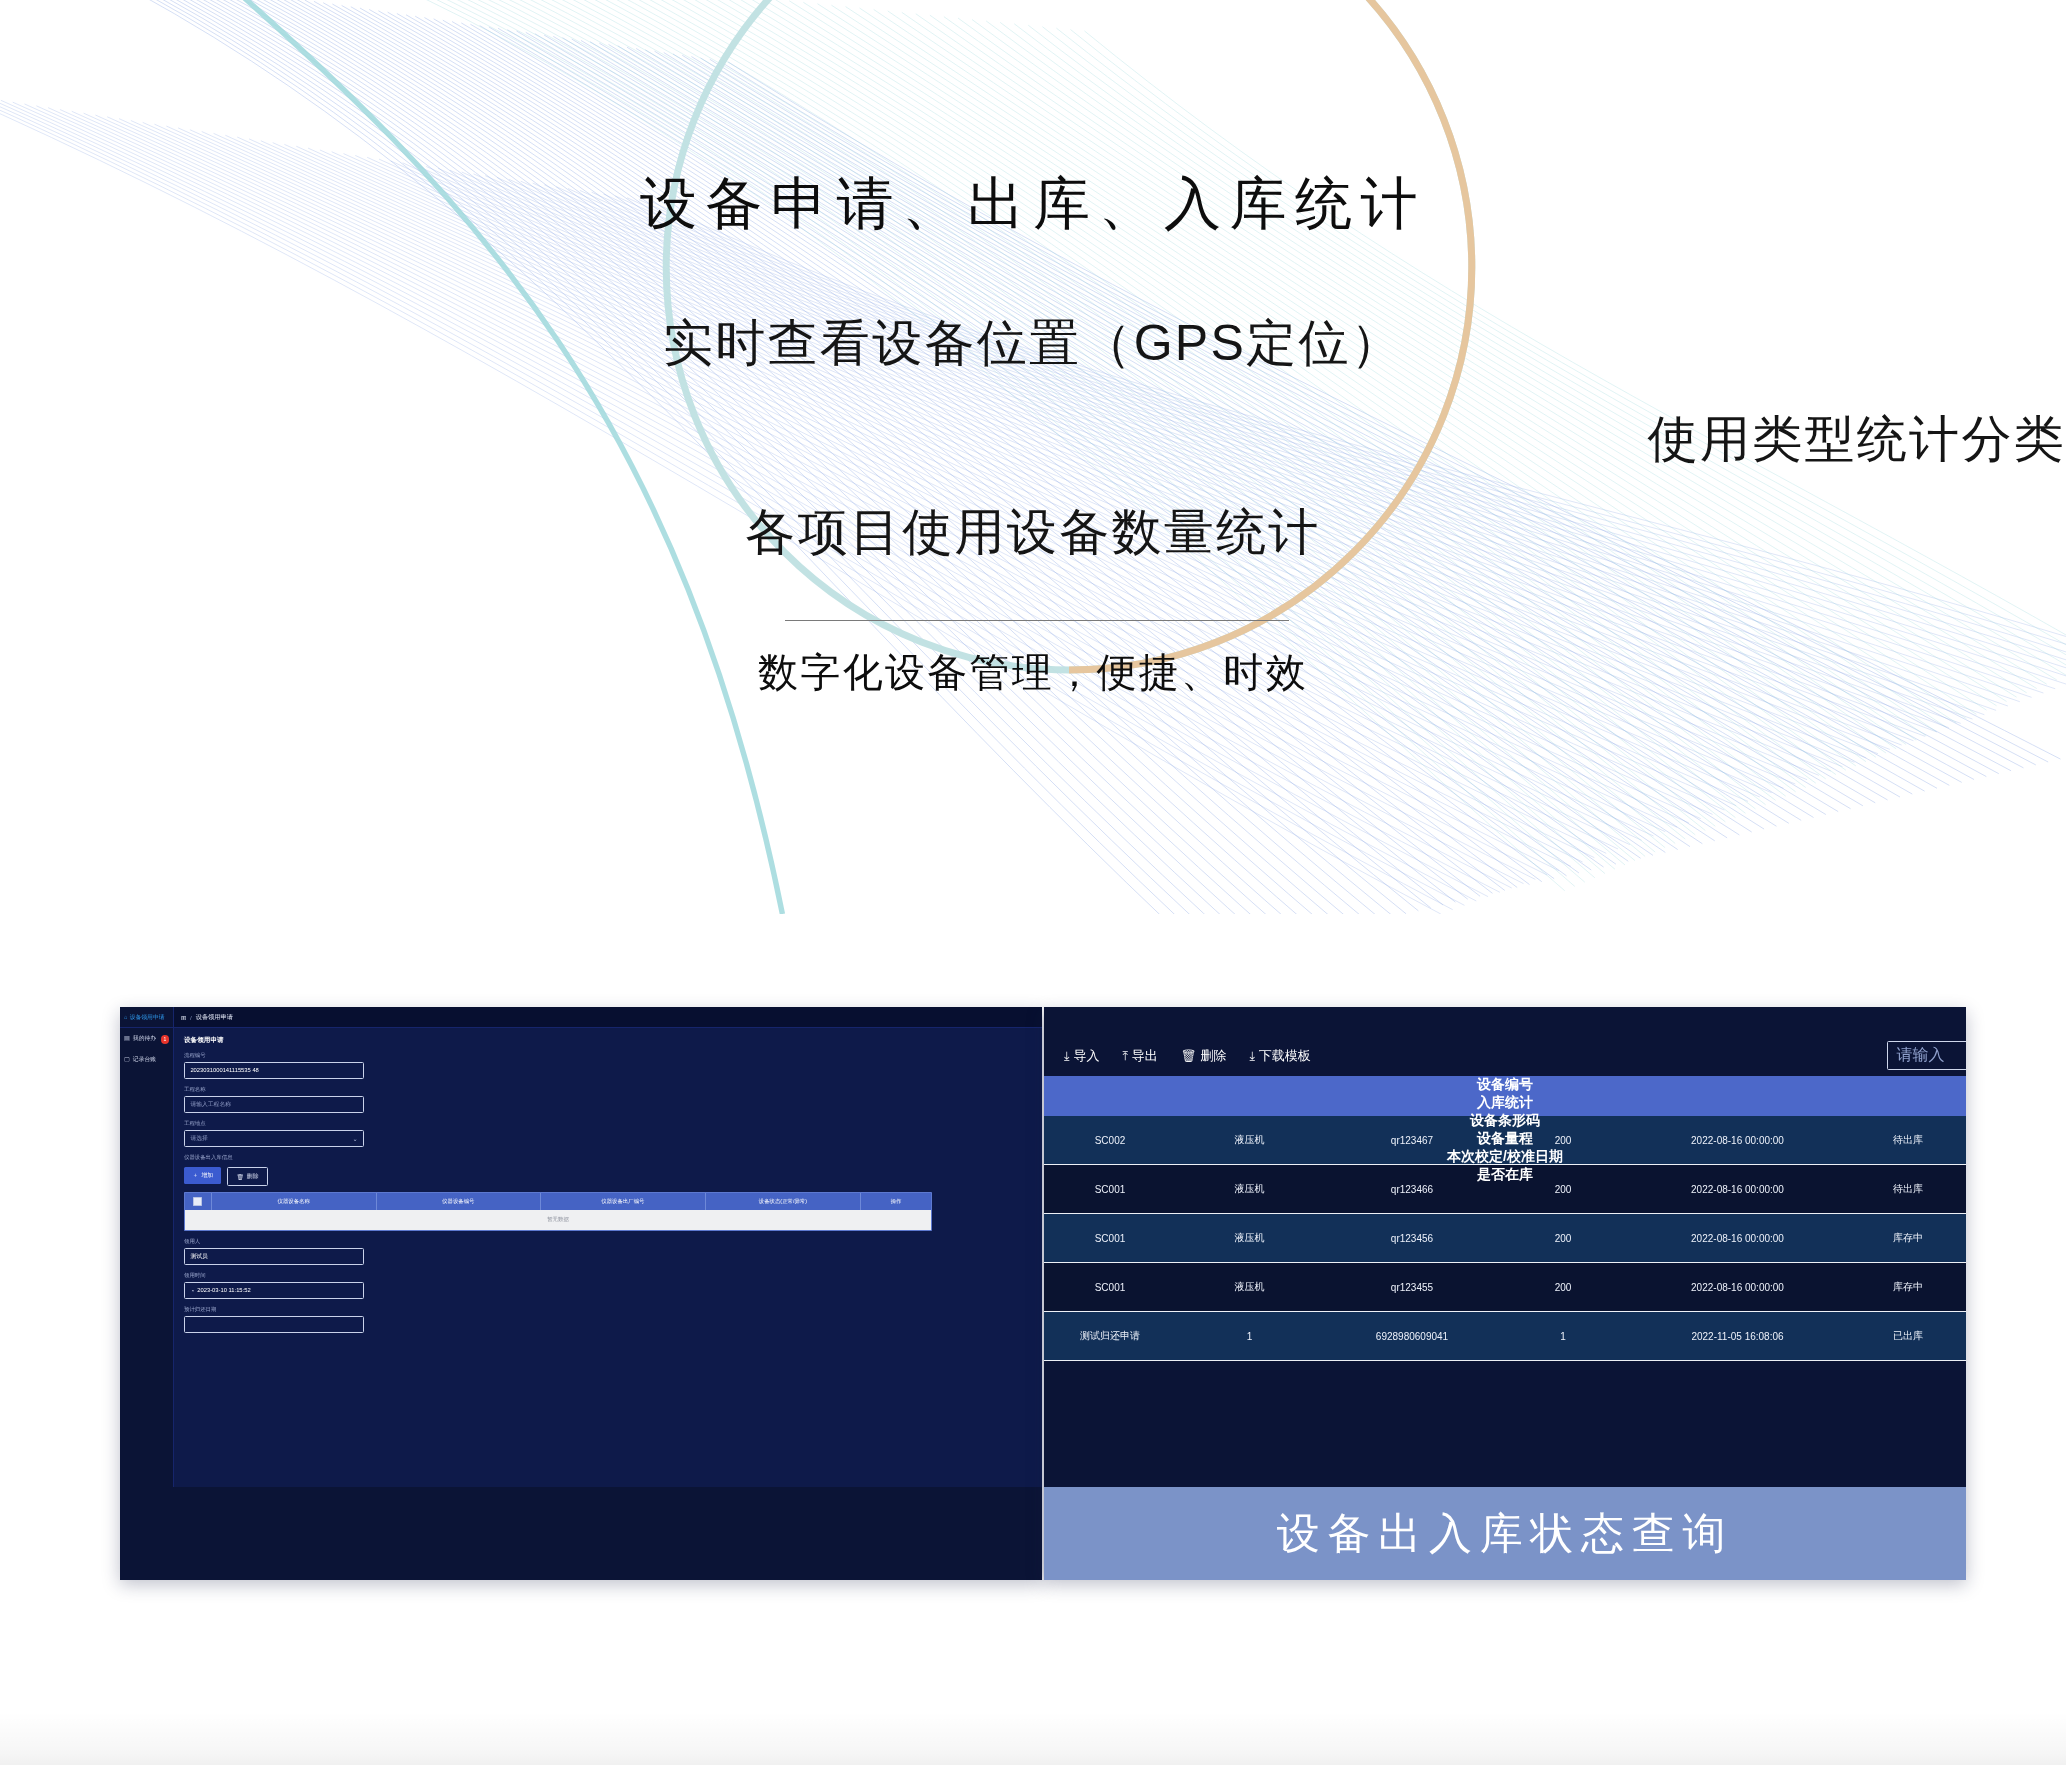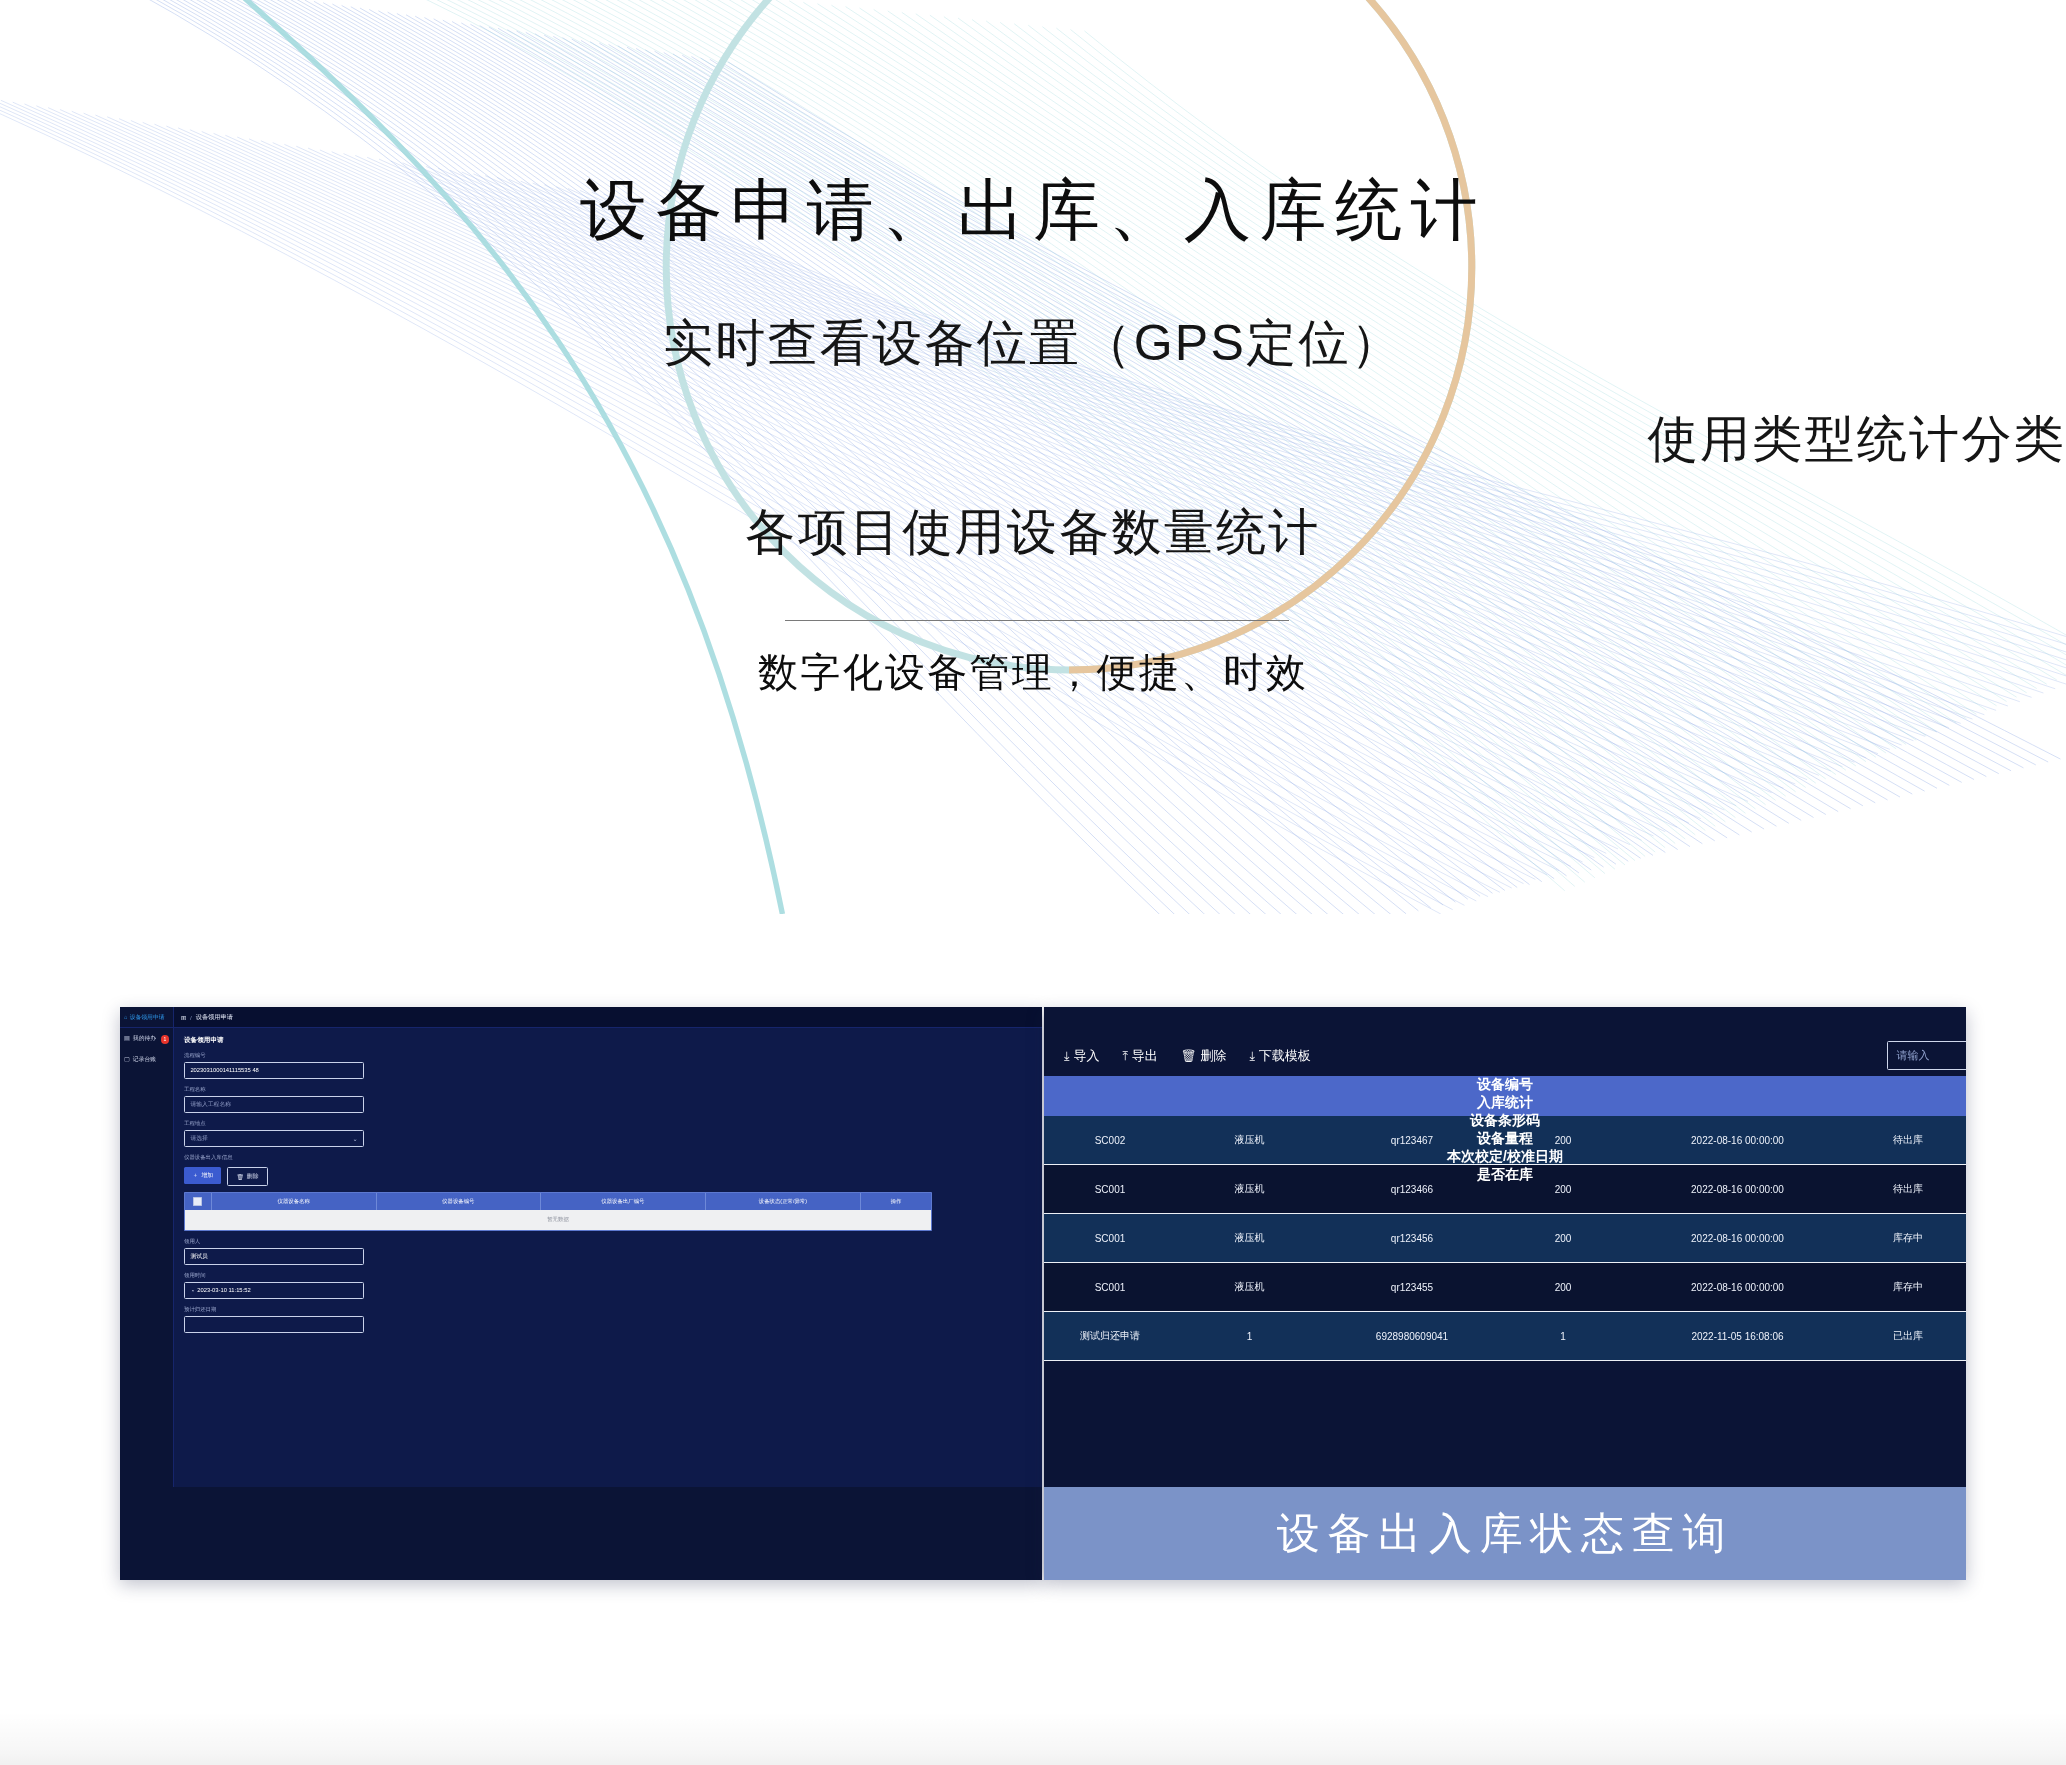--- a/index.html
+++ b/index.html
@@ -28,21 +28,21 @@
   }
   #hero svg{position:absolute;left:0;top:0;}
   
   .hero-text{
     position:absolute;left:0;top:0;width:2066px;
     text-align:center;
     z-index:5;
   }
   .hero-title{
     position:absolute;top:172px;left:0;width:2066px;
-    font-size:67px;line-height:1.12;
+    font-size:57px;line-height:1.12;
     letter-spacing:8.5px;
     color:#0d0d0d;font-weight:400;
     white-space:nowrap;
   }
   .hero-sub{
     position:absolute;left:0;width:2066px;
     font-size:50px;line-height:1.15;
     letter-spacing:2.3px;
     color:#151515;font-weight:400;
     white-space:nowrap;
@@ -166,21 +166,21 @@
   }
   .tb-btn{
     display:flex;align-items:center;gap:3.9px;
     color:#ffffff;font-size:13px;margin-right:23px;white-space:nowrap;
   }
   .tb-btn .ic{font-size:12.4px;line-height:1;opacity:.95;}
   .rt-search{
     position:absolute;right:-14px;bottom:6.2px;
     width:93px;height:29px;box-sizing:border-box;
     border:0.8px solid #cfd7ec;border-radius:1.5px;background:transparent;
-    color:#8fa0cc;font-size:11px;
+    color:#8fa0cc;font-size:16px;
     display:flex;align-items:center;padding:0 8.5px;overflow:hidden;white-space:nowrap;
   }
   .rtable{width:100%;}
   .rt-head{
     display:flex;background:#4c68c9;height:40px;align-items:center;flex-direction:column;
   }
   .rt-head .c{
     color:#ffffff;font-size:14px;text-align:center;font-weight:700;
   }
   .rt-row{

